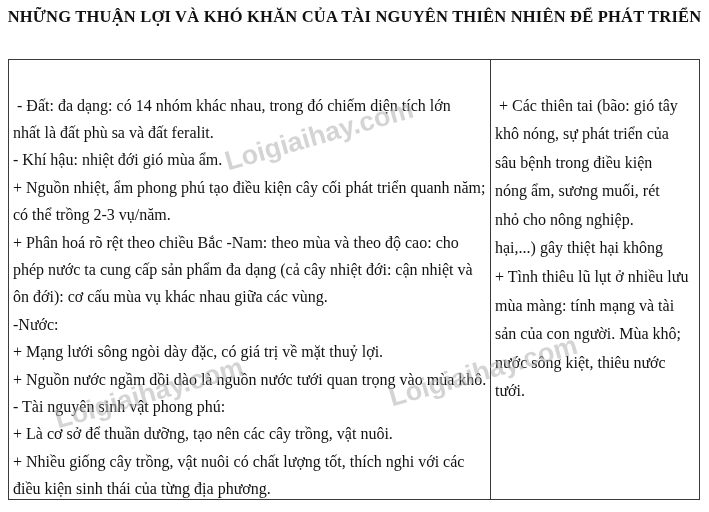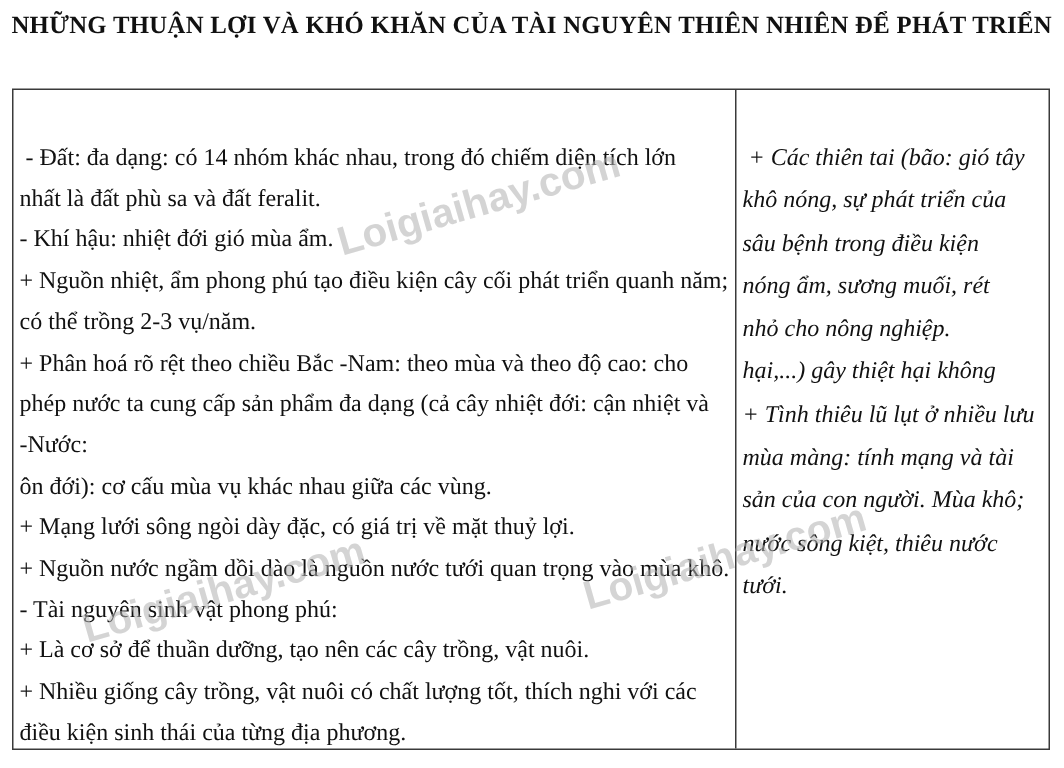--- a/index.html
+++ b/index.html
@@ -81,21 +81,20 @@
   }
   .body-cell.left {
     width: 481px;
     padding: 3px 4px 0 4px;
     line-height: 27.4px;
   }
   .body-cell.right {
     flex: 1;
     padding: 3px 4px 0 5px;
     line-height: 28.6px;
-    font-style: italic;
   }
   .text-line {
     white-space: pre;
   }
   
   .watermark {
     position: absolute;
     font-family: "Liberation Sans", sans-serif;
     font-weight: bold;
     font-size: 27px;
@@ -121,22 +120,22 @@
   <div id="doc-table">
     <div class="body-row">
       <div class="body-cell left">
           <div class="text-line"> - Đất: đa dạng: có 14 nhóm khác nhau, trong đó chiếm diện tích lớn</div>
           <div class="text-line">nhất là đất phù sa và đất feralit.</div>
           <div class="text-line">- Khí hậu: nhiệt đới gió mùa ẩm.</div>
           <div class="text-line">+ Nguồn nhiệt, ẩm phong phú tạo điều kiện cây cối phát triển quanh năm;</div>
           <div class="text-line">có thể trồng 2-3 vụ/năm.</div>
           <div class="text-line">+ Phân hoá rõ rệt theo chiều Bắc -Nam: theo mùa và theo độ cao: cho</div>
           <div class="text-line">phép nước ta cung cấp sản phẩm đa dạng (cả cây nhiệt đới: cận nhiệt và</div>
+          <div class="text-line">ôn đới): cơ cấu mùa vụ khác nhau giữa các vùng.</div>
           <div class="text-line">-Nước:</div>
-          <div class="text-line">ôn đới): cơ cấu mùa vụ khác nhau giữa các vùng.</div>
           <div class="text-line">+ Mạng lưới sông ngòi dày đặc, có giá trị về mặt thuỷ lợi.</div>
           <div class="text-line">+ Nguồn nước ngầm dồi dào là nguồn nước tưới quan trọng vào mùa khô.</div>
           <div class="text-line">- Tài nguyên sinh vật phong phú:</div>
           <div class="text-line">+ Là cơ sở để thuần dưỡng, tạo nên các cây trồng, vật nuôi.</div>
           <div class="text-line">+ Nhiều giống cây trồng, vật nuôi có chất lượng tốt, thích nghi với các</div>
           <div class="text-line">điều kiện sinh thái của từng địa phương.</div>
         </div>
       <div class="body-cell right">
           <div class="text-line"> + Các thiên tai (bão: gió tây</div>
           <div class="text-line">khô nóng, sự phát triển của</div>

